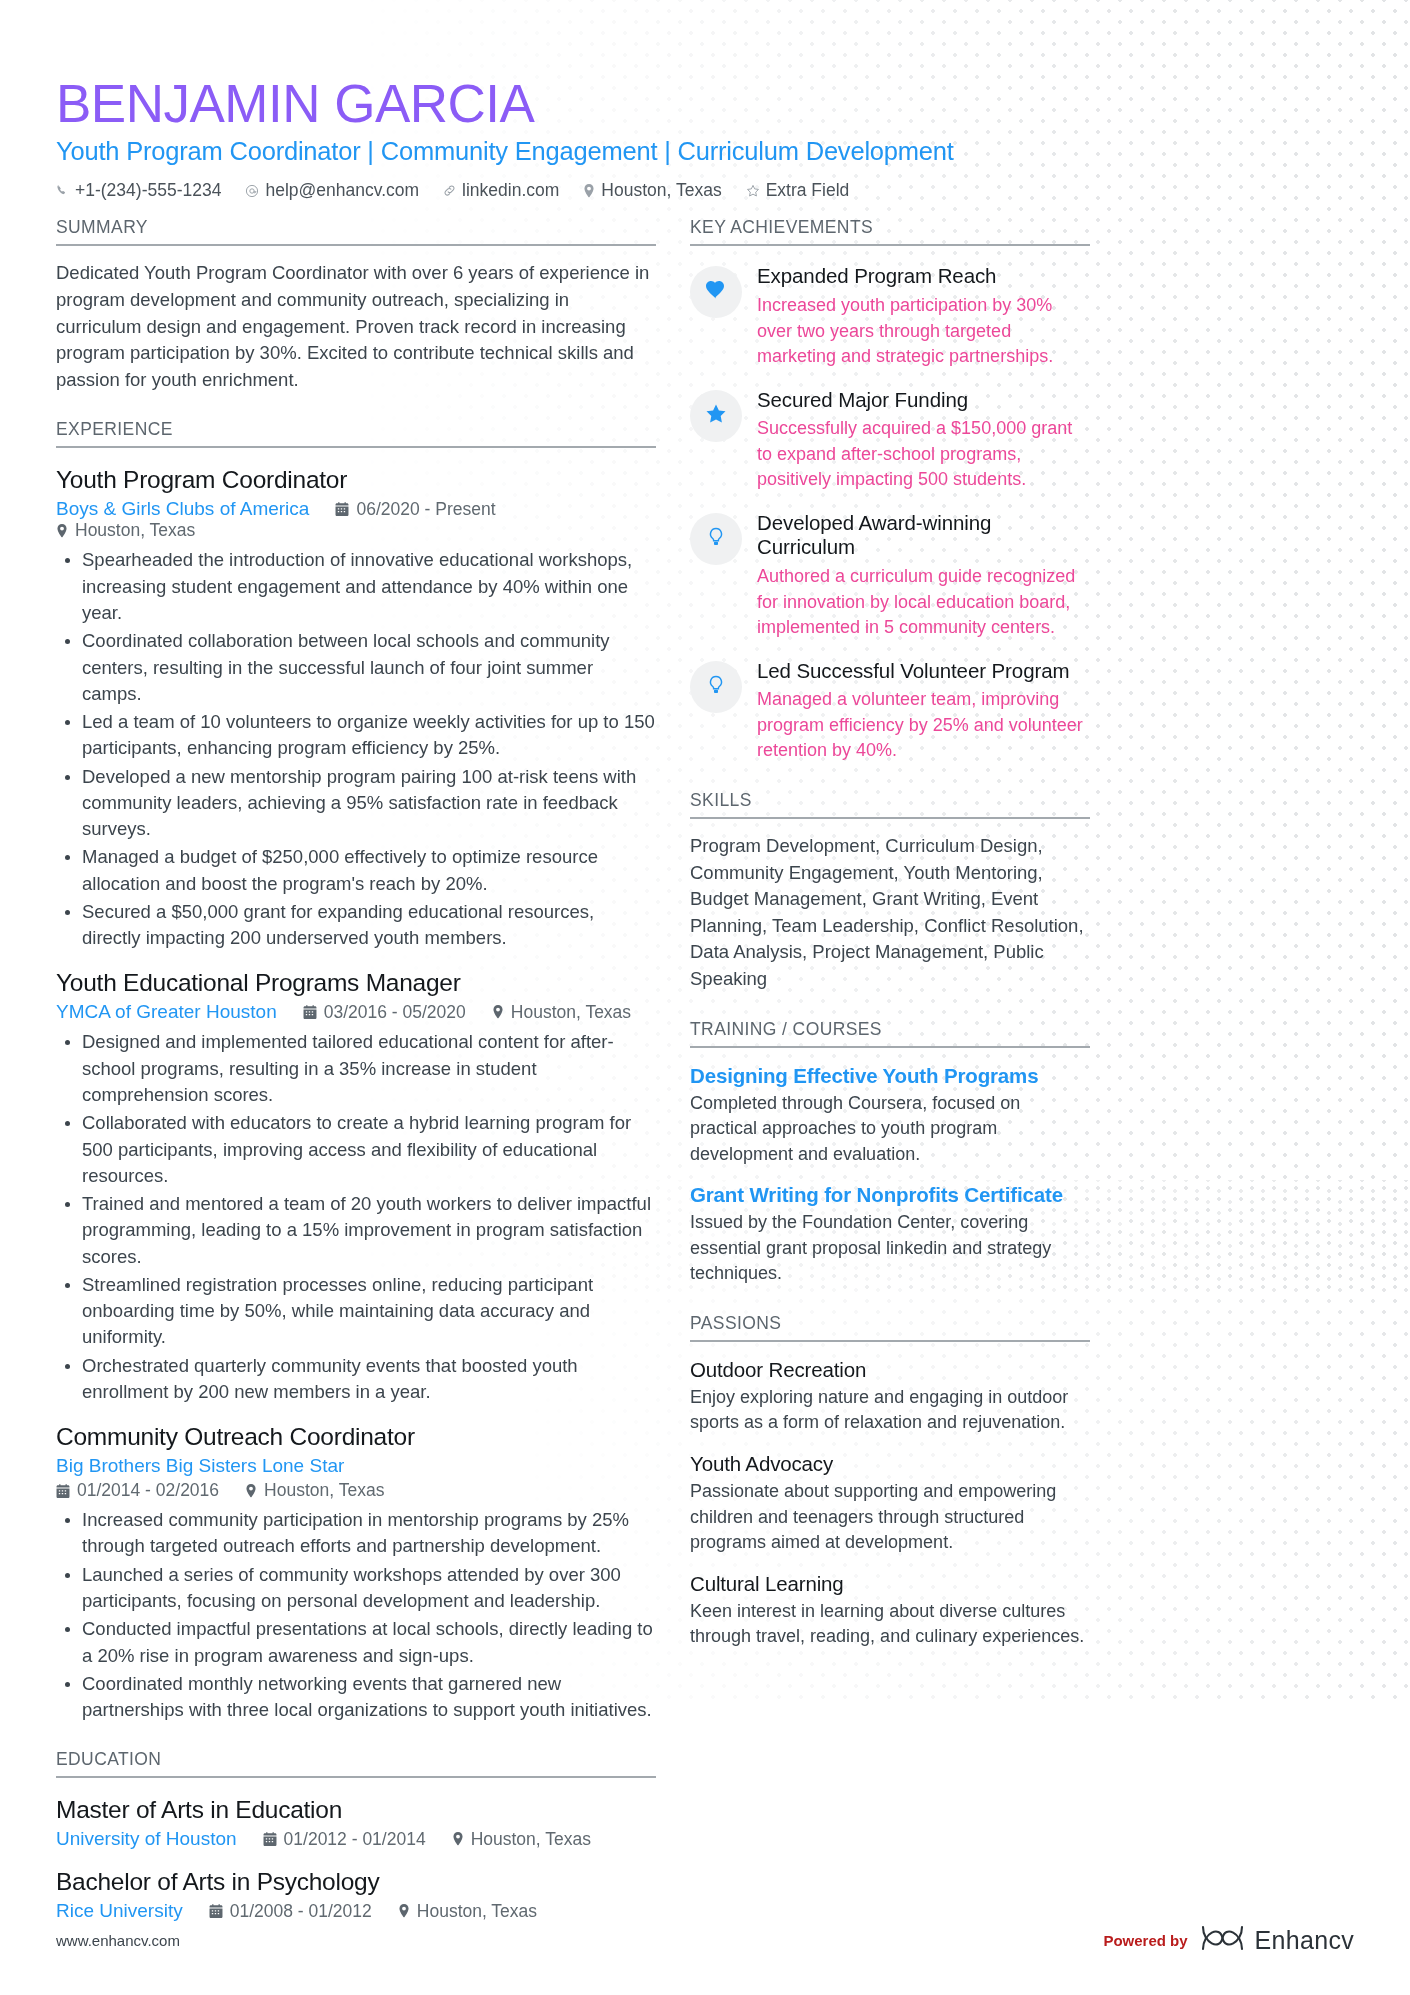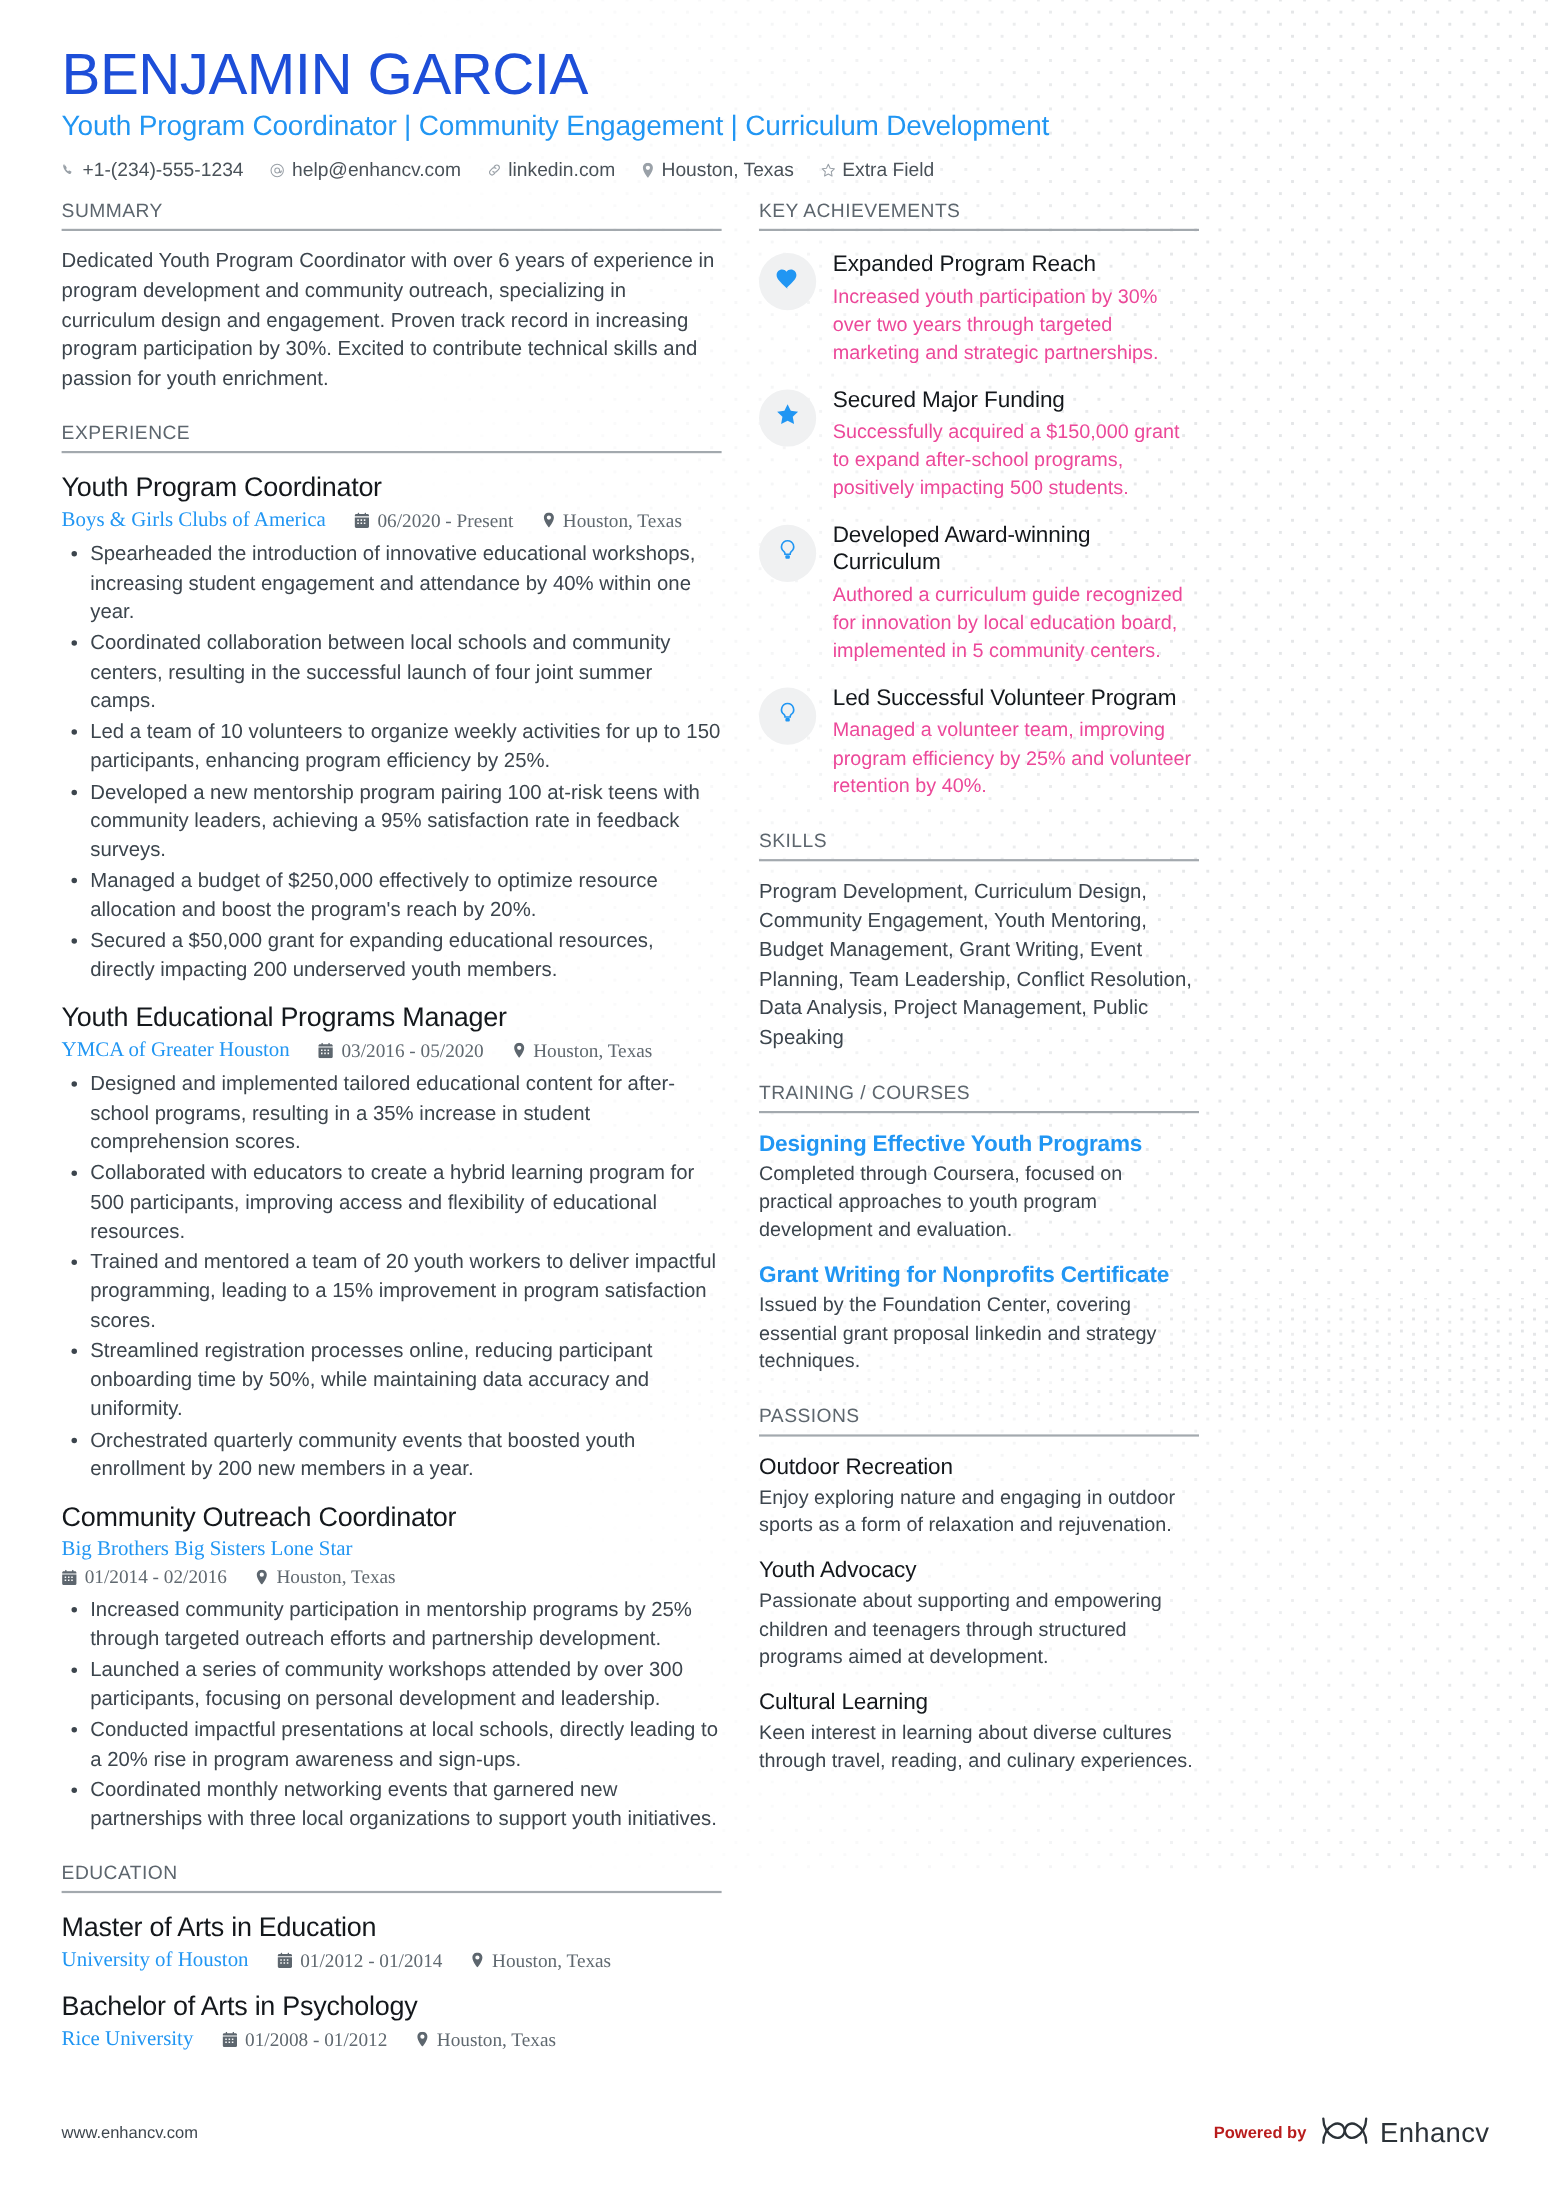--- a/index.html
+++ b/index.html
@@ -39,22 +39,23 @@
     mask-image: linear-gradient(to left, rgba(0,0,0,0.9) 0%, rgba(0,0,0,0.4) 40%, rgba(0,0,0,0) 85%);
   }
   .content { position: relative; z-index: 2; }
 
   
   .header { padding: 38px 56px 0 56px; }
   .full-name {
     font-size: 53px;
     font-weight: 400;
     letter-spacing: -0.5px;
-    color: #1d4ed8;
+    color: #8b5cf6;
     line-height: 1.12;
+    margin-top: 36px;
   }
   .headline {
     margin-top: 4px;
     font-size: 25.5px;
     color: #2196f3;
     font-weight: 400;
     letter-spacing: -0.2px;
   }
   .contact-row {
     margin-top: 14px;
@@ -99,21 +100,20 @@
     font-weight: 400;
     letter-spacing: -0.25px;
   }
   .entry-meta {
     display: flex;
     align-items: center;
     flex-wrap: wrap;
     gap: 0 26px;
     margin-top: 4px;
     font-size: 19px;
-    font-family: Liberation Serif, serif;
   }
   .entry-meta.stacked { display: block; }
   .entry-org { color: #2196f3; }
   .meta-bit { display: inline-flex; align-items: center; gap: 7px; color: #606970; font-size: 17.5px; }
   .meta-bit .ci { color: #5d666e; display: inline-flex; }
   .entry-meta-line2 { display: flex; align-items: center; gap: 0 26px; margin-top: 3px; }
 
   ul.bullets { list-style: none; margin-top: 6px; }
   ul.bullets li {
     position: relative;

